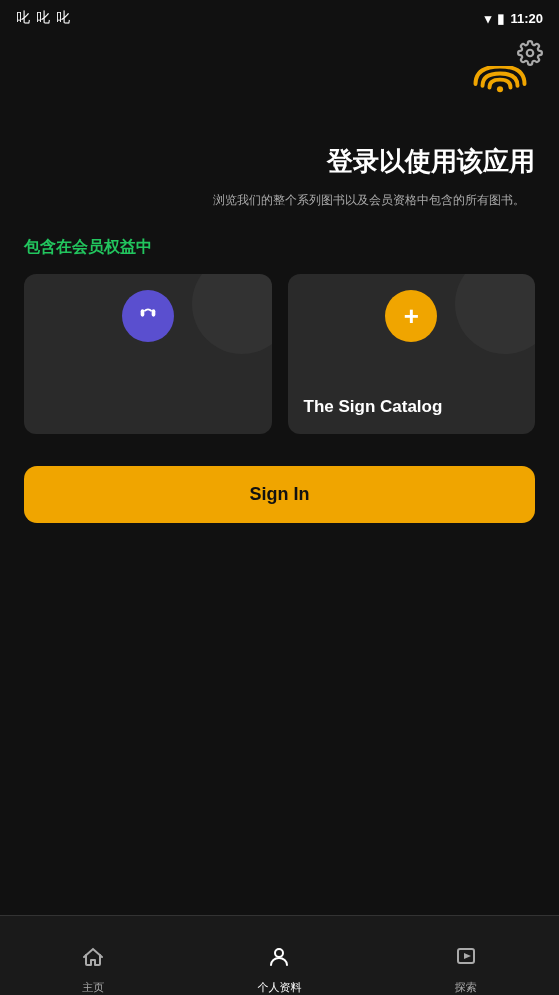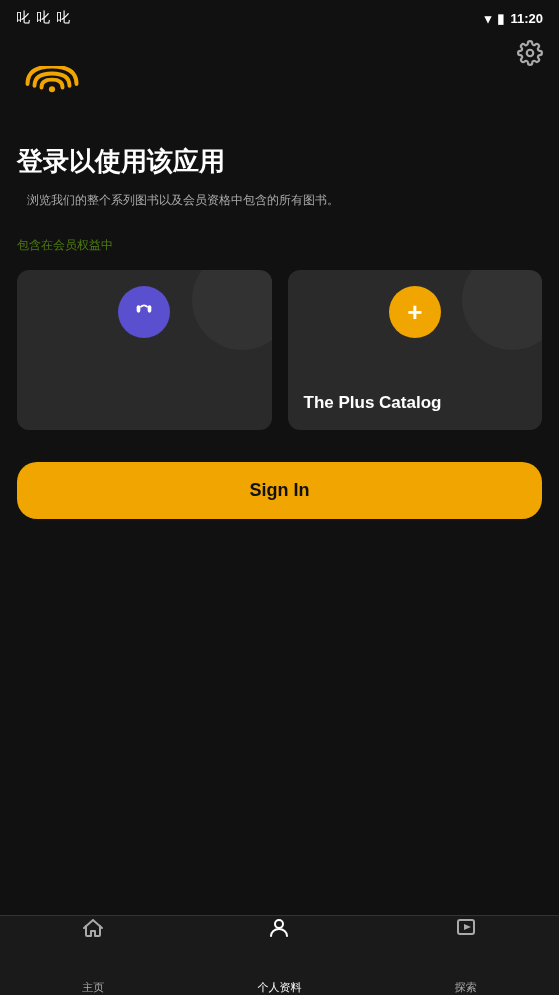--- a/index.html
+++ b/index.html
@@ -52,22 +52,22 @@
       border: none;
       cursor: pointer;
       color: #aaaaaa;
       font-size: 22px;
     }
 
     
     .main-content {
       display: flex;
       flex-direction: column;
-      align-items: flex-start;
-      padding: 30px 17px 0;
+      align-items: flex-end;
+      padding: 30px 24px 0;
     }
 
     
     .logo-container {
       margin-bottom: 24px;
     }
 
     .logo-svg {
       width: 70px;
       height: 50px;
@@ -88,23 +88,23 @@
       color: #aaaaaa;
       text-align: center;
       line-height: 1.5;
       margin-bottom: 28px;
       padding: 0 10px;
     }
 
     
     .section-title {
       width: 100%;
-      font-size: 12px;
-      font-weight: 400;
-      color: #4d7c0f;
+      font-size: 16px;
+      font-weight: 700;
+      color: #22c55e;
       margin-bottom: 16px;
     }
 
     
     .cards-row {
       display: flex;
       gap: 16px;
       width: 100%;
       margin-bottom: 32px;
     }
@@ -162,21 +162,21 @@
     .card-label-two-line {
       line-height: 1.3;
     }
 
     
     .sign-in-btn {
       width: 100%;
       background-color: #f0a500;
       color: #111111;
       border: none;
-      border-radius: 20px;
+      border-radius: 13px;
       padding: 18px;
       font-size: 18px;
       font-weight: 700;
       cursor: pointer;
       text-align: center;
     }
 
     
     .bottom-nav {
       position: absolute;
@@ -187,21 +187,21 @@
       background-color: #1a1a1a;
       display: flex;
       border-top: 1px solid #333333;
     }
 
     .nav-item {
       flex: 1;
       display: flex;
       flex-direction: column;
       align-items: center;
-      justify-content: space-between;
+      justify-content: flex-end;
       gap: 5px;
       cursor: pointer;
     }
 
     .nav-icon {
       font-size: 22px;
       color: #aaaaaa;
     }
 
     .nav-icon.active {
@@ -290,21 +290,21 @@
       </div>
     </div>
 
     <div class="card">
       <div class="card-bg-circle"></div>
       <div class="card-icon-area">
         <div class="card-icon-bg orange">
           <span class="card-icon-inner" style="font-size:26px; font-weight:700; line-height:1;">+</span>
         </div>
       </div>
-      <div class="card-label card-label-two-line">The Plus Catalog</div>
+      <div class="card-label card-label-two-line">The Sign Catalog</div>
     </div>
   </div>
 
   <button class="sign-in-btn">Sign In</button>
 
 </div>
 
 <nav class="bottom-nav">
   <div class="nav-item">
     <span class="nav-icon">

